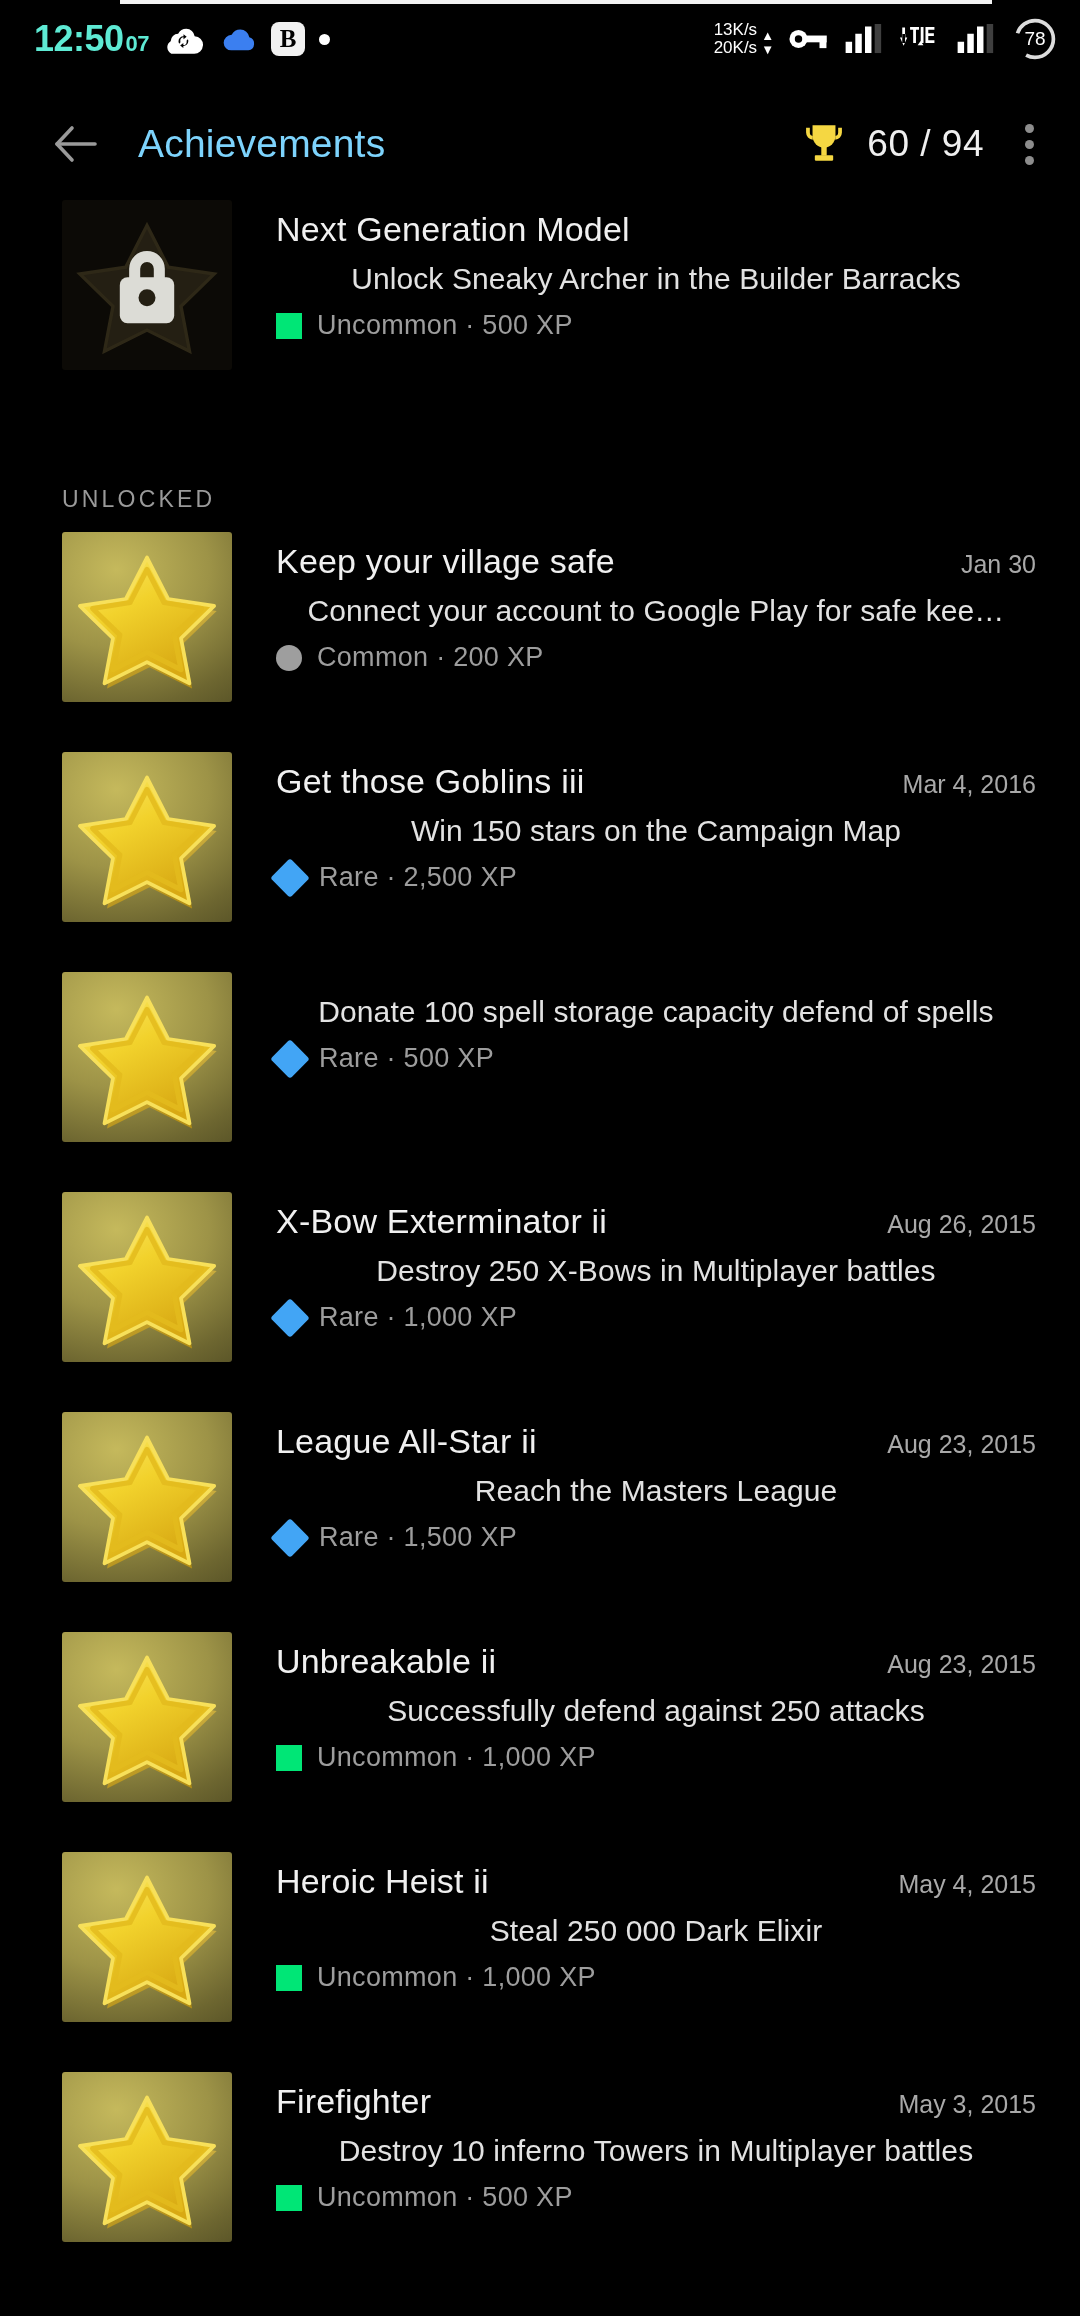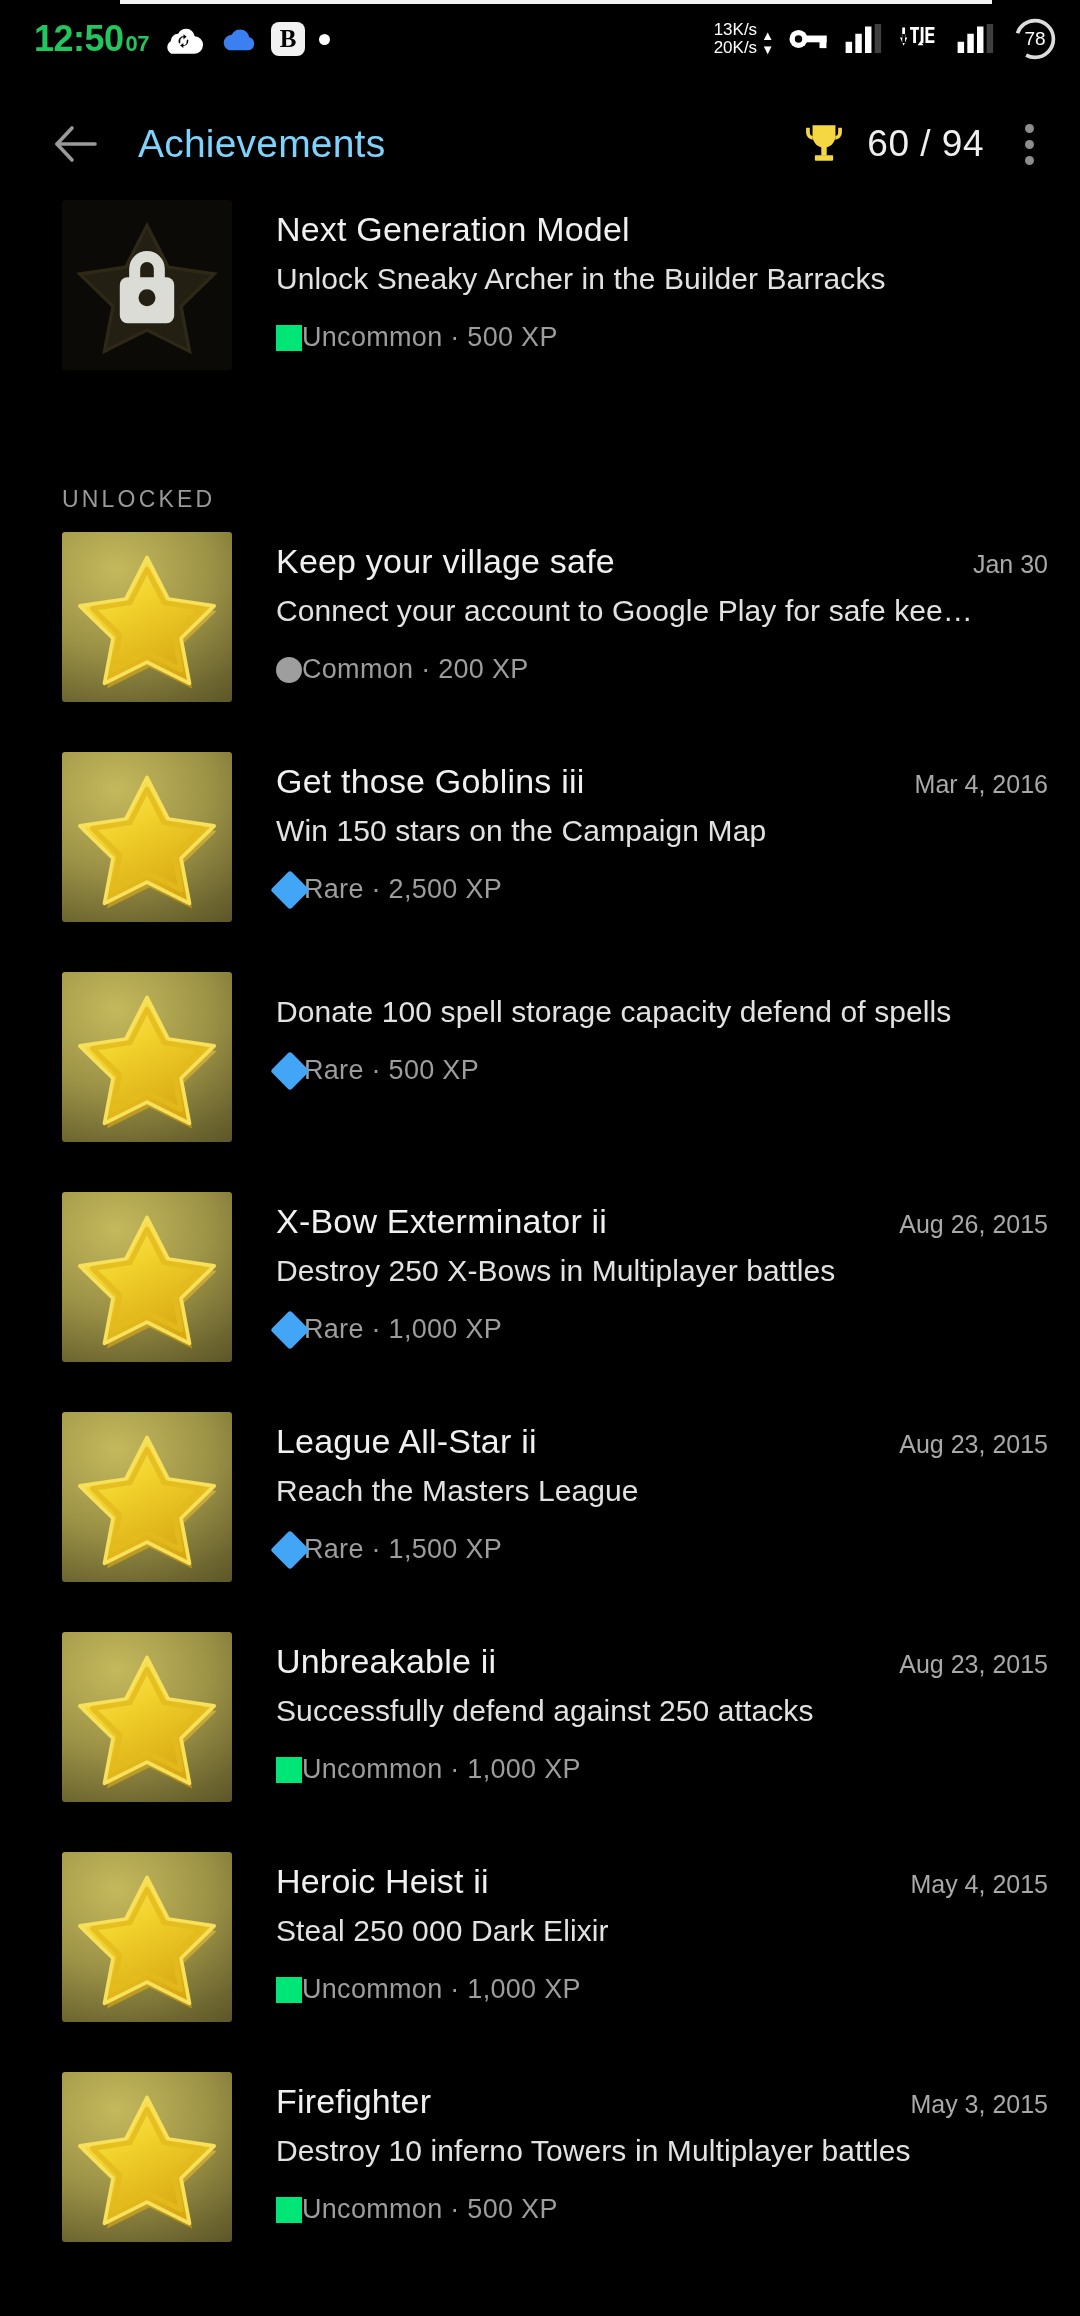--- a/index.html
+++ b/index.html
@@ -18,21 +18,21 @@
     background:#f2f2f2;
   }
 
   
   .statusbar {
     position:absolute; top:0; left:0; width:1080px; height:78px;
     display:flex; align-items:center; justify-content:space-between;
     padding:0 22px 0 34px;
   }
   .sb-left { display:flex; align-items:center; gap:14px; }
-  .clock { color:#22c55e; font-size:36px; font-weight:700; letter-spacing:-0.5px;
+  .clock { color:#5eead4; font-size:36px; font-weight:700; letter-spacing:-0.5px;
            display:flex; align-items:baseline; }
   .clock .sec { font-size:22px; font-weight:600; margin-left:2px; }
 
   .ic { display:inline-flex; align-items:center; justify-content:center; }
   .ic-cloudsync { width:40px; height:32px; }
   .ic-cloud { width:40px; height:32px; }
   .ic-bold {
     width:34px; height:34px; background:#f1f1f1; border-radius:8px;
     color:#000; font-size:25px; font-weight:700; line-height:34px; text-align:center;
     font-family:"Liberation Serif", serif;
@@ -68,21 +68,21 @@
   .kebab i { width:9px; height:9px; border-radius:50%; background:#8d8d8d; display:block; }
 
   
   .list { position:absolute; top:200px; left:0; width:1080px; height:2116px; overflow:hidden; }
 
   .section-header {
     color:#9a9a9a; font-size:23px; letter-spacing:3.2px;
     padding:62px 0 0 62px; height:108px;
   }
 
-  .row { display:flex; padding:0 32px 0 62px; margin-bottom:0; }
+  .row { display:flex; padding:0 44px 0 62px; margin-bottom:0;text-align:center; }
   .thumb {
     width:170px; height:170px; flex:0 0 170px; border-radius:3px;
     position:relative; overflow:hidden;
   }
   .thumb.unlocked {
     background:
       radial-gradient(ellipse 130% 110% at 32% 22%, #c5b95c 0%, #9d9347 42%, #6d6630 74%, #4d4922 100%);
   }
   .thumb.locked { background:#0c0a06; }
   .thumb svg { position:absolute; inset:0; width:100%; height:100%; }
@@ -91,21 +91,21 @@
   .rowtop { display:flex; align-items:flex-start; justify-content:space-between; gap:20px; }
   .ach-title {
     color:#f0f0f0; font-size:34px; font-weight:400; letter-spacing:0.2px;
     white-space:nowrap; overflow:hidden; text-overflow:ellipsis;
   }
   .ach-date { color:#a9a9a9; font-size:25px; white-space:nowrap; padding-top:8px; }
   .ach-desc {
     color:#e2e2e2; font-size:30px; margin-top:13px; letter-spacing:0.1px;
     white-space:nowrap; overflow:hidden; text-overflow:ellipsis;
   }
-  .ach-meta { display:flex; align-items:center; margin-top:26px; }
+  .ach-meta { display:flex; align-items:center; gap:15px; margin-top:14px; }
   .rar-sq { width:26px; height:26px; display:block; }
   .rar-circ { width:26px; height:26px; border-radius:50%; display:block; }
   .rar-dia { width:28px; height:28px; transform:rotate(45deg); border-radius:3px; display:block; }
   .ach-meta-text { color:#9d9d9d; font-size:27px; letter-spacing:0.3px; }
 
   .row-spacer-lg { height:54px; }
   .row-spacer { height:50px; }
 </style>
 </head>
 <body>

